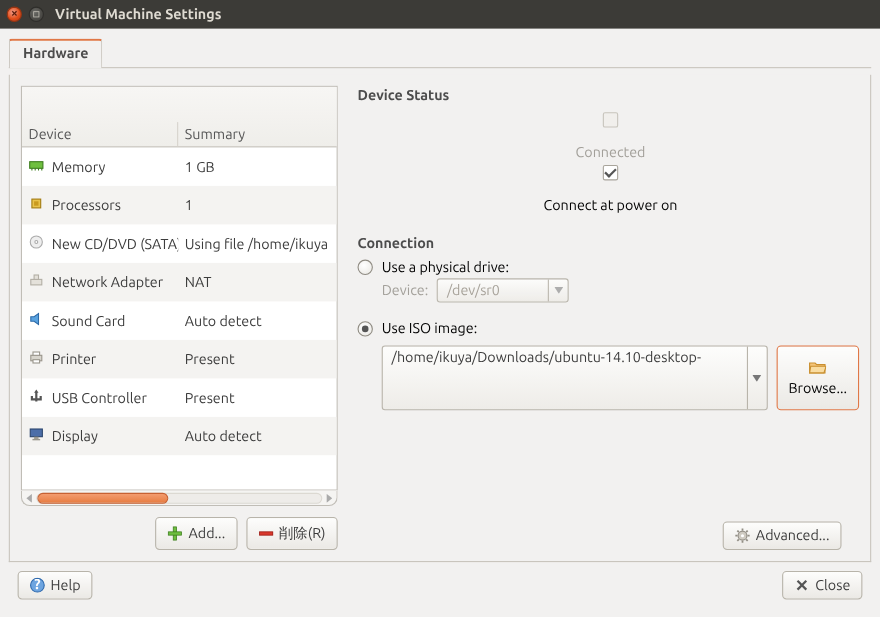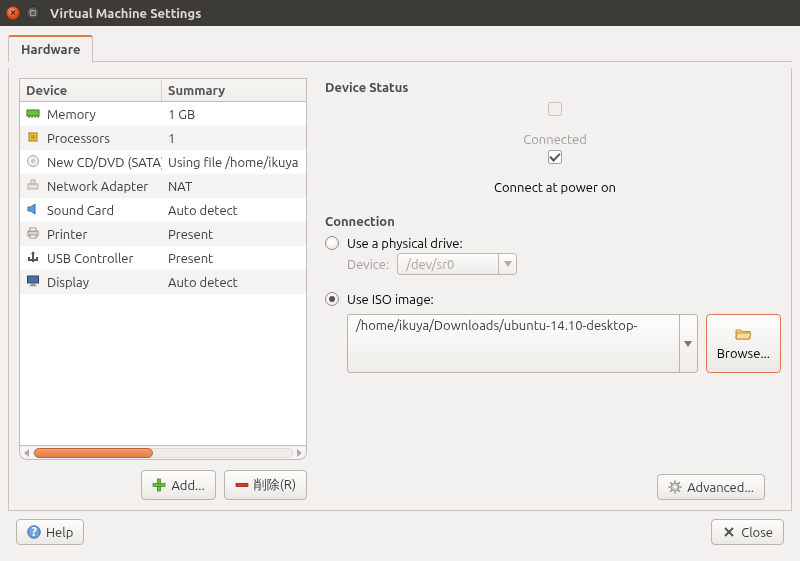--- a/index.html
+++ b/index.html
@@ -21,25 +21,25 @@
 
   .panel { border:1px solid #c9c5bd; background:#f2f1f0; border-top:none; padding:10px; height:443px; position:relative; }
 
   .cols { display:flex; gap:18px; height:100%; }
   .left { width:288px; display:flex; flex-direction:column; }
   .right { flex:1; padding-top:2px; }
 
   
   .table-wrap { border:1px solid #c0bdb6; background:#fff; flex:1; display:flex; flex-direction:column; }
   .thead { display:flex; background:linear-gradient(#f7f6f4,#efeeea); border-bottom:1px solid #c0bdb6; }
-  .thead .th { padding:4px 6px; color:#555; font-weight:bold; }
+  .thead .th { padding:4px 6px; color:#555; font-weight:normal;margin-top:32px; }
   .th-dev { width:142px; border-right:1px solid #d6d3cc; }
   .th-sum { flex:1; }
   .tbody { overflow:hidden; }
-  .row { display:flex; align-items:center; height:24px; }
+  .row { display:flex; align-items:center; height:35px; }
   .row:nth-child(even) { background:#f4f3f1; }
   .cell { padding:0 6px; white-space:nowrap; overflow:hidden; text-overflow:ellipsis; color:#3c3c3c; }
   .cell .dev-icon { display:inline-block; width:14px; vertical-align:-2px; margin-right:3px; }
   .cell-dev { width:142px; display:flex; align-items:center; gap:4px; }
   .cell-sum { flex:1; }
 
   .scrollbar { height:14px; border:1px solid #c0bdb6; border-top:none; background:#f5f4f2; display:flex; align-items:center; padding:0 1px; border-radius:0 0 8px 8px;}
   .scrollbar .track { flex:1; height:10px; background:#eeece9; border:1px solid #dcd9d2; border-radius:6px; position:relative; }
   .scrollbar .thumb { position:absolute; left:0; top:-1px; bottom:-1px; width:46%; background:linear-gradient(#f39c6f,#e77d42); border:1px solid #c76133; border-radius:6px; }
   .scrollbar .arrow { width:12px; height:12px; display:flex; align-items:center; justify-content:center; color:#8a8782; }

